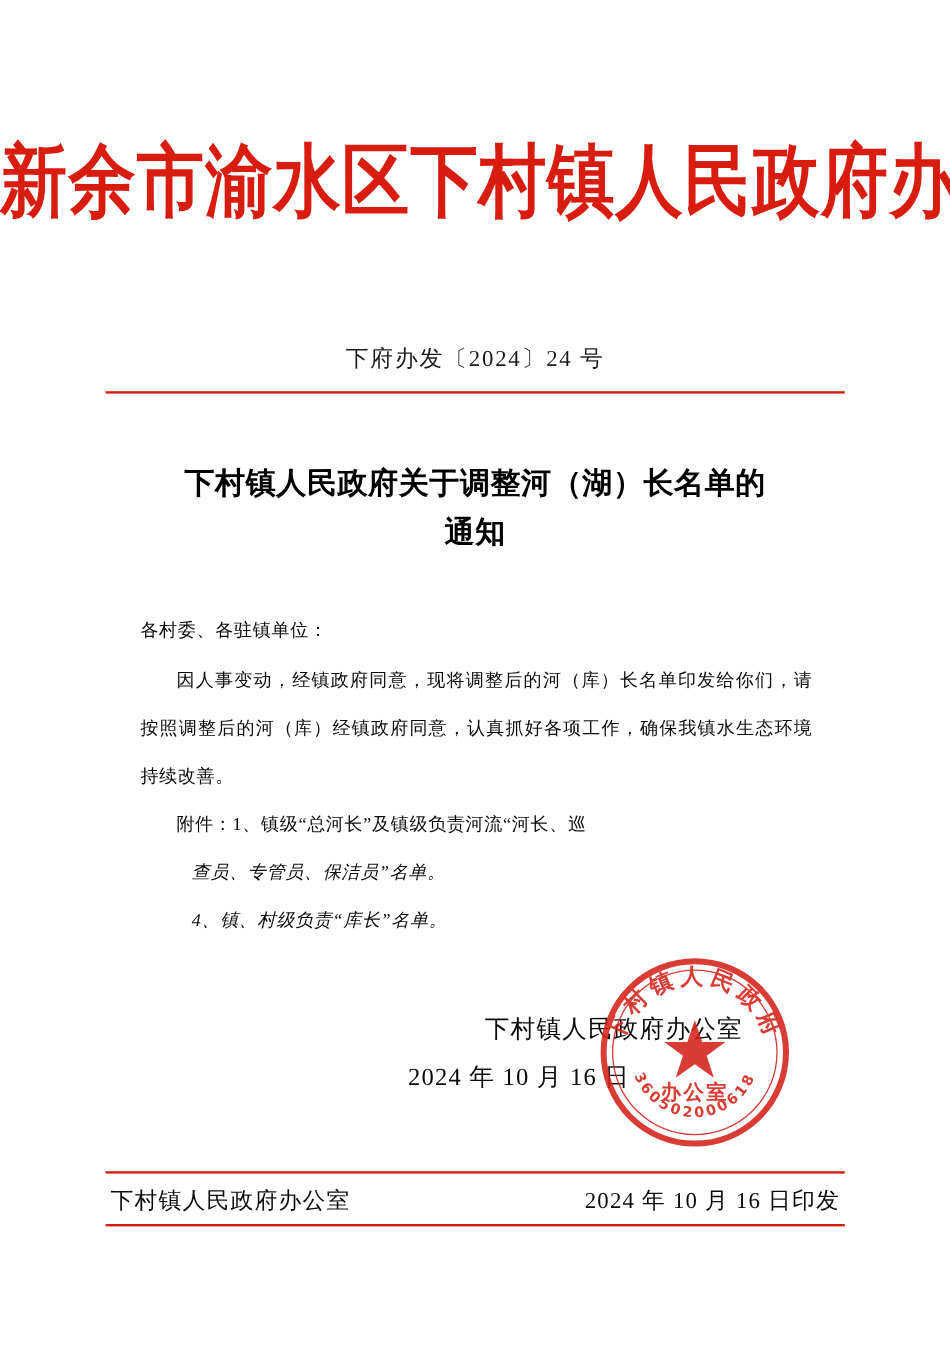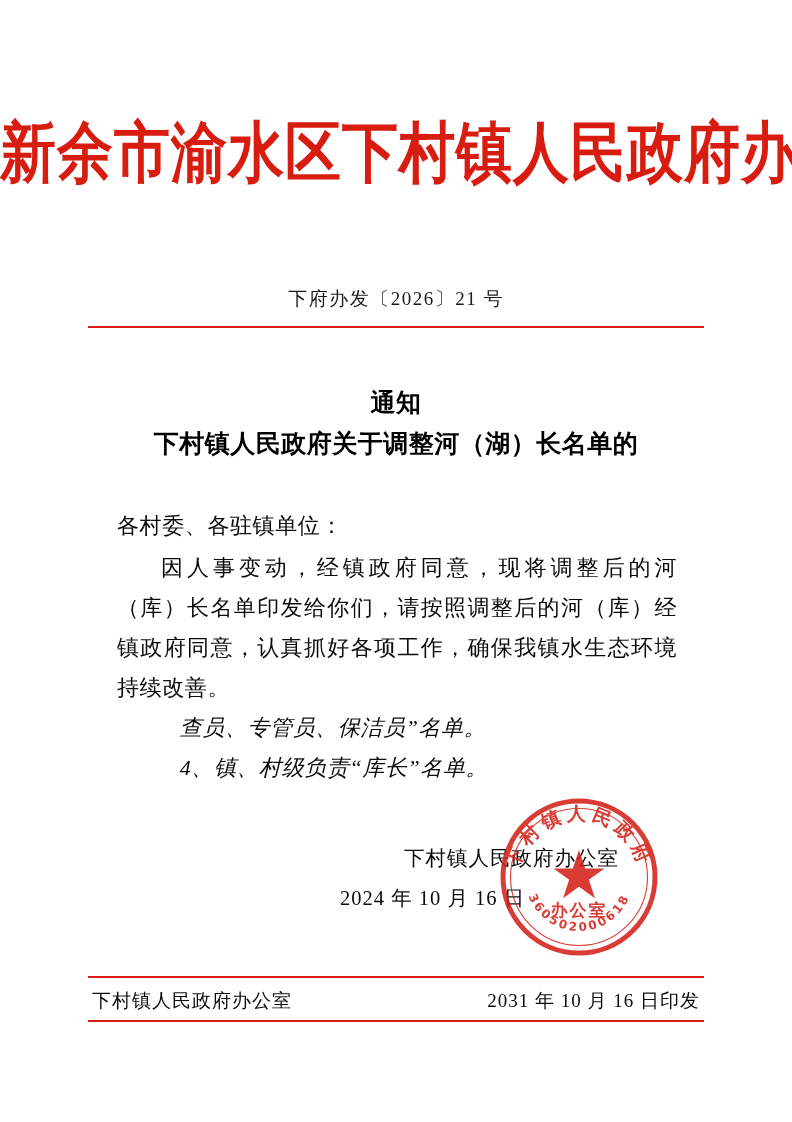--- a/index.html
+++ b/index.html
@@ -81,21 +81,21 @@
     color: #000;
   }
 
   
   .body-block {
     position: absolute;
     left: 117px;
     top: 506px;
     width: 560px;
     font-family: "Liberation Serif", "DejaVu Serif", serif;
-    font-size: 22px;
+    font-size: 15px;
     line-height: 40px;
     letter-spacing: 0.6px;
     color: #0b0b0b;
   }
   .salutation {
     margin: 0 0 2px 0;
   }
   .para {
     margin: 0;
     text-indent: 2em;
@@ -183,33 +183,34 @@
 </style>
 </head>
 <body>
 
 <div class="page">
 
   <div class="masthead">
     <div class="masthead-title">新余市渝水区下村镇人民政府办公室</div>
   </div>
 
-  <div class="doc-number">下府办发〔2026〕21 号</div>
+  <div class="doc-number">下府办发〔2024〕24 号</div>
 
   <div class="red-rule"></div>
 
   <div class="doc-title">
+    <div>下村镇人民政府关于调整河（湖）长名单的</div>
     <div>通知</div>
-    <div>下村镇人民政府关于调整河（湖）长名单的</div>
   </div>
 
   <div class="body-block">
     <p class="salutation">各村委、各驻镇单位：</p>
     <p class="para">因人事变动，经镇政府同意，现将调整后的河（库）长名单印发给你们，请按照调整后的河（库）经镇政府同意，认真抓好各项工作，确保我镇水生态环境持续改善。</p>
     <div class="attach-list">
+      <div class="attach-lead">附件：1、镇级“总河长”及镇级负责河流“河长、巡</div>
       <div class="attach-item hang">查员、专管员、保洁员”名单。</div>
       <div class="attach-item hang">4、镇、村级负责“库长”名单。</div>
     </div>
   </div>
 
   <div class="signature">
     <div class="sig-org">下村镇人民政府办公室</div>
     <div class="sig-date">2024 年 10 月 16 日</div>
   </div>
 
@@ -226,17 +227,17 @@
         <textPath href="#sealBottomArc" startOffset="50%" text-anchor="middle">360502000618</textPath>
       </text>
       <polygon points="85,58 91.2,76.4 110.5,76.4 94.9,87.8 100.9,106.2 85,94.8 69.1,106.2 75.1,87.8 59.5,76.4 78.8,76.4" fill="#d4221a"></polygon>
       <text x="85" y="124" text-anchor="middle" font-family="'DejaVu Serif','Liberation Serif',serif" font-size="17" font-weight="bold" fill="#d4221a" letter-spacing="2">办公室</text>
     </g>
   </svg>
 
   <div class="footer-rule-top"></div>
   <div class="footer">
     <div class="footer-left">下村镇人民政府办公室</div>
-    <div class="footer-right">2031 年 10 月 16 日印发</div>
+    <div class="footer-right">2024 年 10 月 16 日印发</div>
   </div>
   <div class="footer-rule-bottom"></div>
 
 </div>
 
 </body></html>

